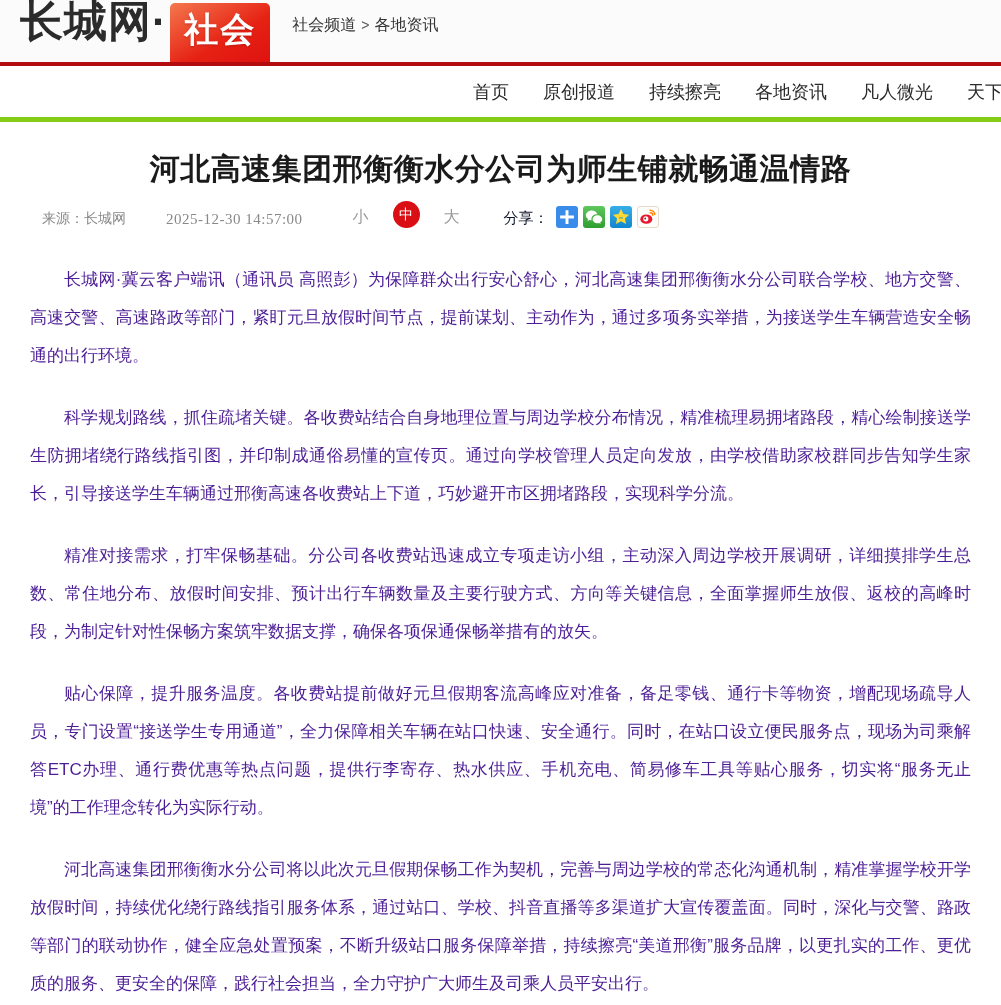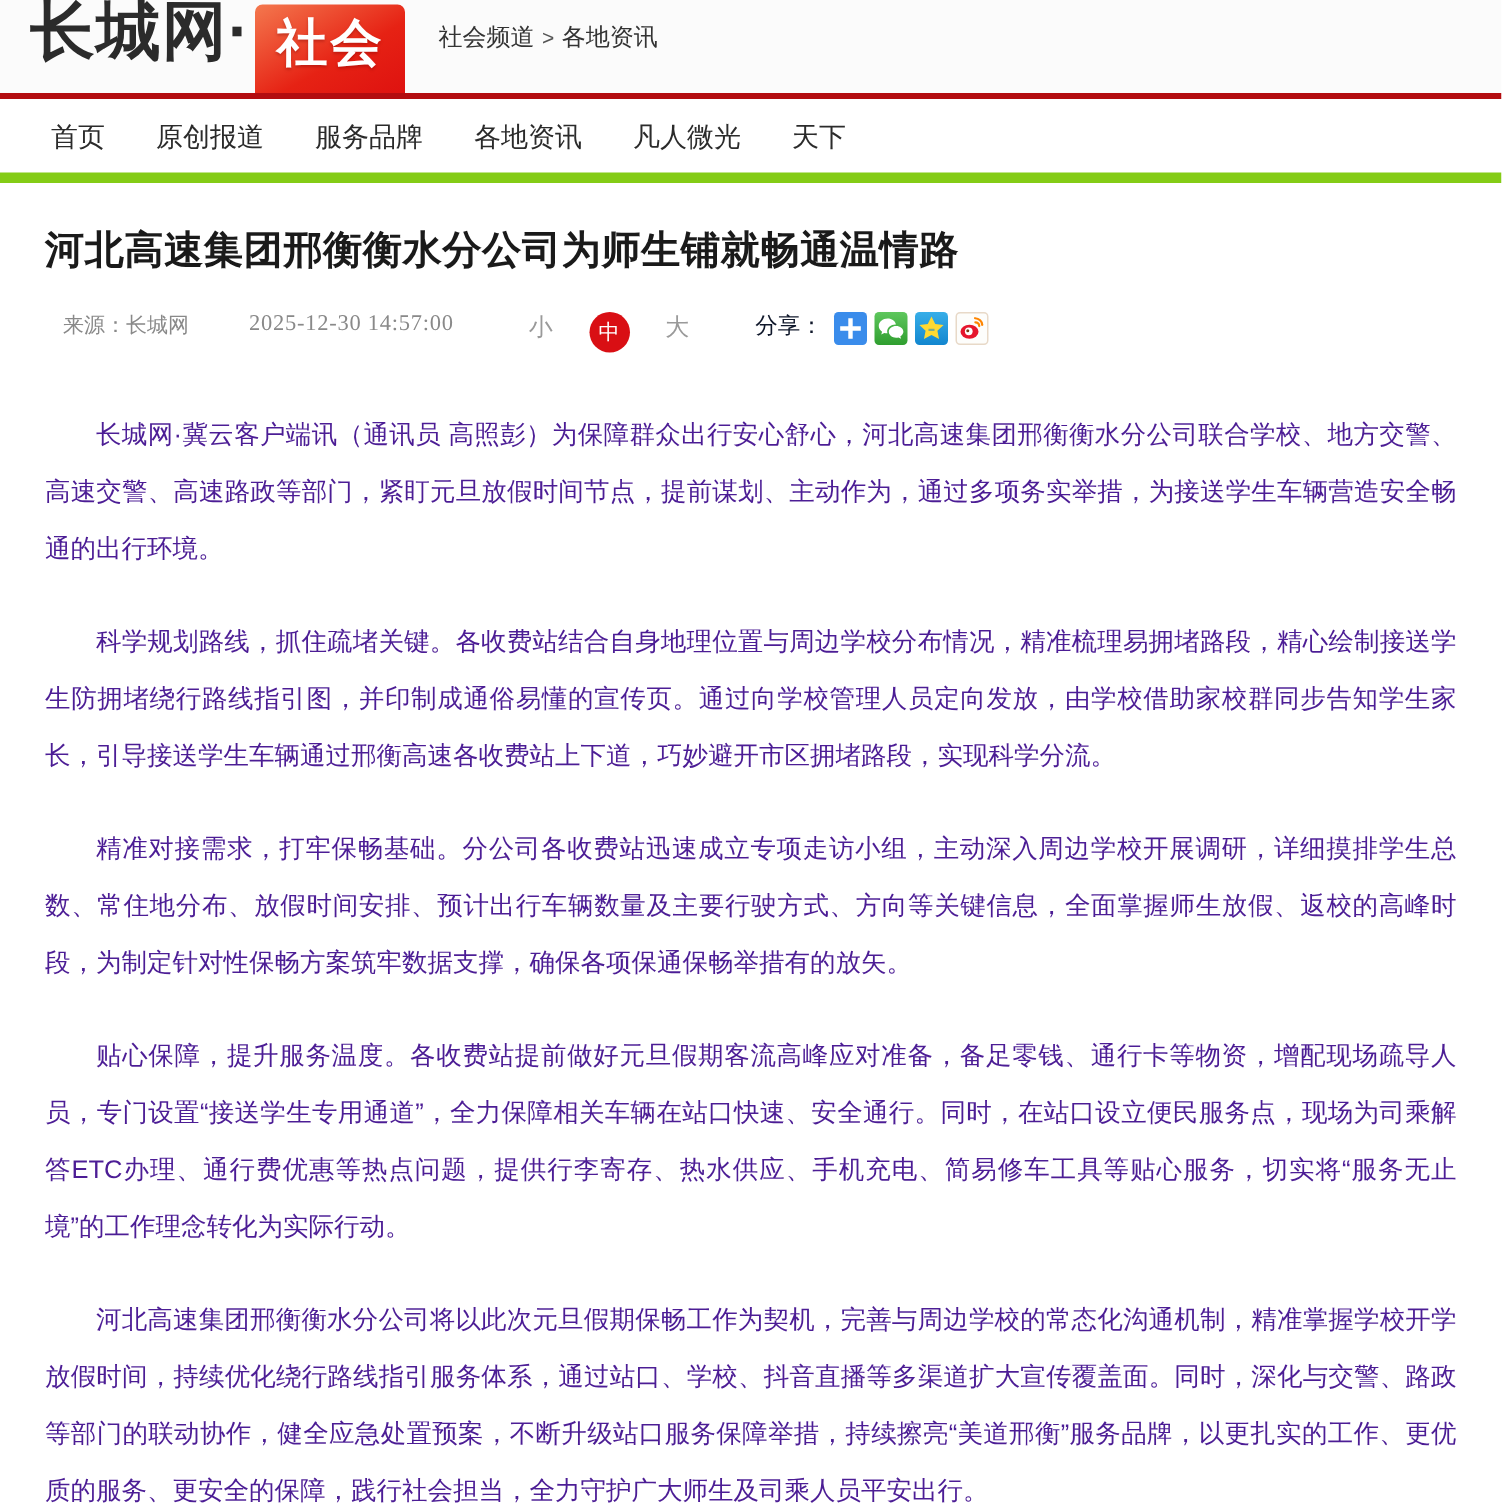--- a/index.html
+++ b/index.html
@@ -16,32 +16,32 @@
                 background:linear-gradient(150deg,#f4784e 0%,#e62214 55%,#dd0f0f 100%);
                 color:#fff; font-size:34px; font-weight:bold; letter-spacing:2px;
                 text-shadow:0 1px 2px rgba(120,0,0,.35); }
   .breadcrumb { margin-left:22px; margin-top:15px; font-size:16px; color:#333; white-space:nowrap; }
   .breadcrumb a { color:#333; text-decoration:none; cursor:pointer;font-family:Liberation Serif, serif; }
   .breadcrumb .sep { margin:0 5px; color:#555; font-size:14px; }
 
   .red-bar { height:4px; background:#b30d10; }
 
   
-  .main-nav { height:56px; background:#fff; border-bottom:7px solid #84cc16;
-              display:flex; justify-content:flex-start; align-items:center; }
+  .main-nav { height:56px; background:#fff; border-bottom:5px solid #84cc16;
+              display:flex; justify-content:flex-end; align-items:center; }
   .nav-item { font-size:18px; color:#2b2b2b; text-decoration:none; cursor:pointer;
               margin-left:34px; white-space:nowrap; }
   .nav-item:last-child { margin-right:-2px; }
 
   
   .content { width:941px; margin:0 auto; }
-  .article-title { margin-top:27px; text-align:left; font-size:26px; font-weight:bold;
+  .article-title { margin-top:27px; text-align:center; font-size:30px; font-weight:bold;
                    color:#1a1a1a; letter-spacing:.5px; }
 
-  .meta { display:flex; align-items:flex-start; margin-top:24px; padding-left:12px;
+  .meta { display:flex; align-items:flex-end; margin-top:8px; padding-left:12px;
           font-size:14px; color:#898989; height:30px; }
   .meta-source { white-space:nowrap; }
   .meta-date { margin-left:40px; font-family:Liberation Serif, serif;
                font-size:15px; letter-spacing:.5px; }
   .size-small { margin-left:50px; font-size:16px; color:#9a9a9a; cursor:pointer; }
   .size-medium { margin-left:24px; width:27px; height:27px; border-radius:50%;
                  background:#d90f14; color:#fff; font-size:14px; display:flex;
                  align-items:center; justify-content:center; cursor:pointer; }
   .size-large { margin-left:24px; font-size:16px; color:#9a9a9a; cursor:pointer; }
   .share-label { margin-left:44px; font-size:15px; color:#0f172a; }
@@ -71,21 +71,21 @@
         <a>社会频道</a><span class="sep">&gt;</span><a>各地资讯</a>
       </nav>
     </div>
   </header>
 
   <div class="red-bar"></div>
 
   <nav class="main-nav">
     <a class="nav-item">首页</a>
     <a class="nav-item">原创报道</a>
-    <a class="nav-item">服务品牌</a>
+    <a class="nav-item">持续擦亮</a>
     <a class="nav-item">各地资讯</a>
     <a class="nav-item">凡人微光</a>
     <a class="nav-item">天下</a>
   </nav>
 
   <main class="content">
     <h1 class="article-title">河北高速集团邢衡衡水分公司为师生铺就畅通温情路</h1>
 
     <div class="meta">
       <span class="meta-source"><span>来源：</span><span>长城网</span></span>

